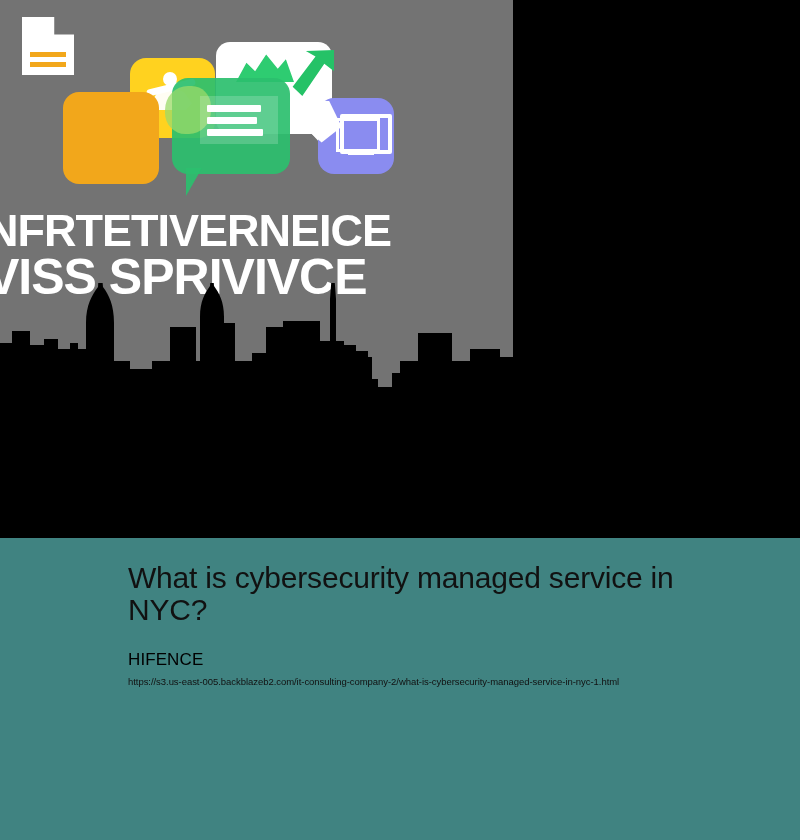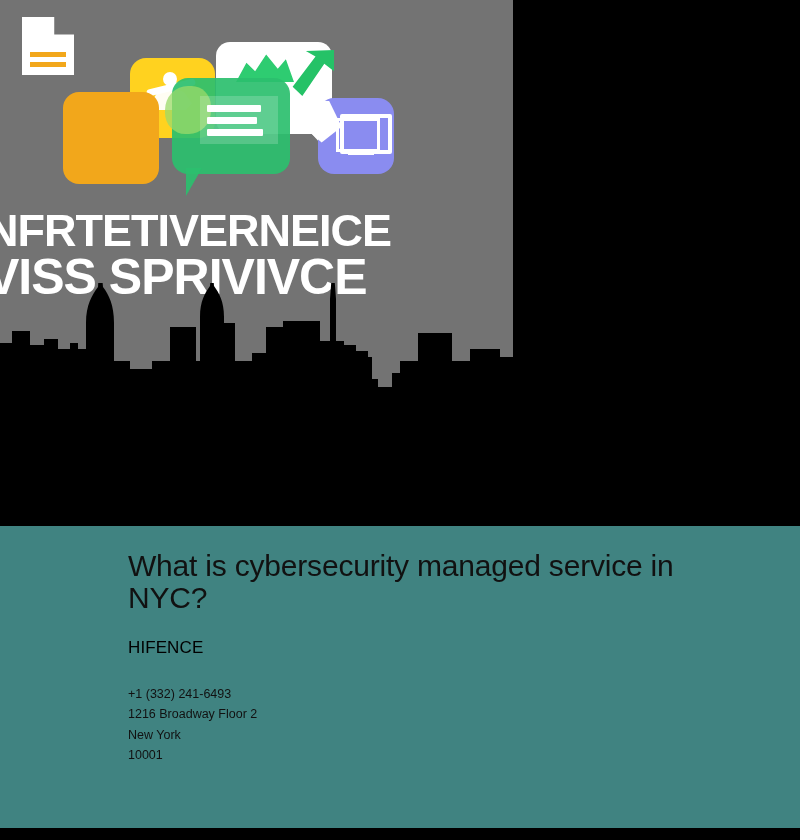--- a/index.html
+++ b/index.html
@@ -163,21 +163,21 @@
 
   
   #gutter {
     position: absolute; left: 0; top: 513px; width: 800px; height: 25px;
     background: #000000;
   }
 
   
   #panel {
     position: absolute;
-    left: 0; top: 526px; width: 800px; height: 302px;
+    left: 0; top: 538px; width: 800px; height: 302px;
     background: #408381;
   }
   #panel-inner { padding: 24px 60px 0 128px; }
 
   #page-title {
     margin: 0;
     font-size: 30px;
     font-weight: normal;
     line-height: 1.07;
     color: #111111;
@@ -269,22 +269,17 @@
 
 <div id="gutter"></div>
 
 <div id="panel">
   <div id="panel-inner">
 
     <h1 id="page-title">What is cybersecurity managed service in NYC?</h1>
 
     <h2 id="brand">HIFENCE</h2>
 
-    <ul class="contact-list">
-      <li>+1 (332) 241-6493</li>
-      <li>1216 Broadway Floor 2</li>
-      <li>New York</li>
-      <li>10001</li>
-    </ul>
-
+
+    <div id="source-url">https://s3.us-east-005.backblazeb2.com/it-consulting-company-2/what-is-cybersecurity-managed-service-in-nyc-1.html</div>
 
   </div>
 </div>
 
 </body></html>

